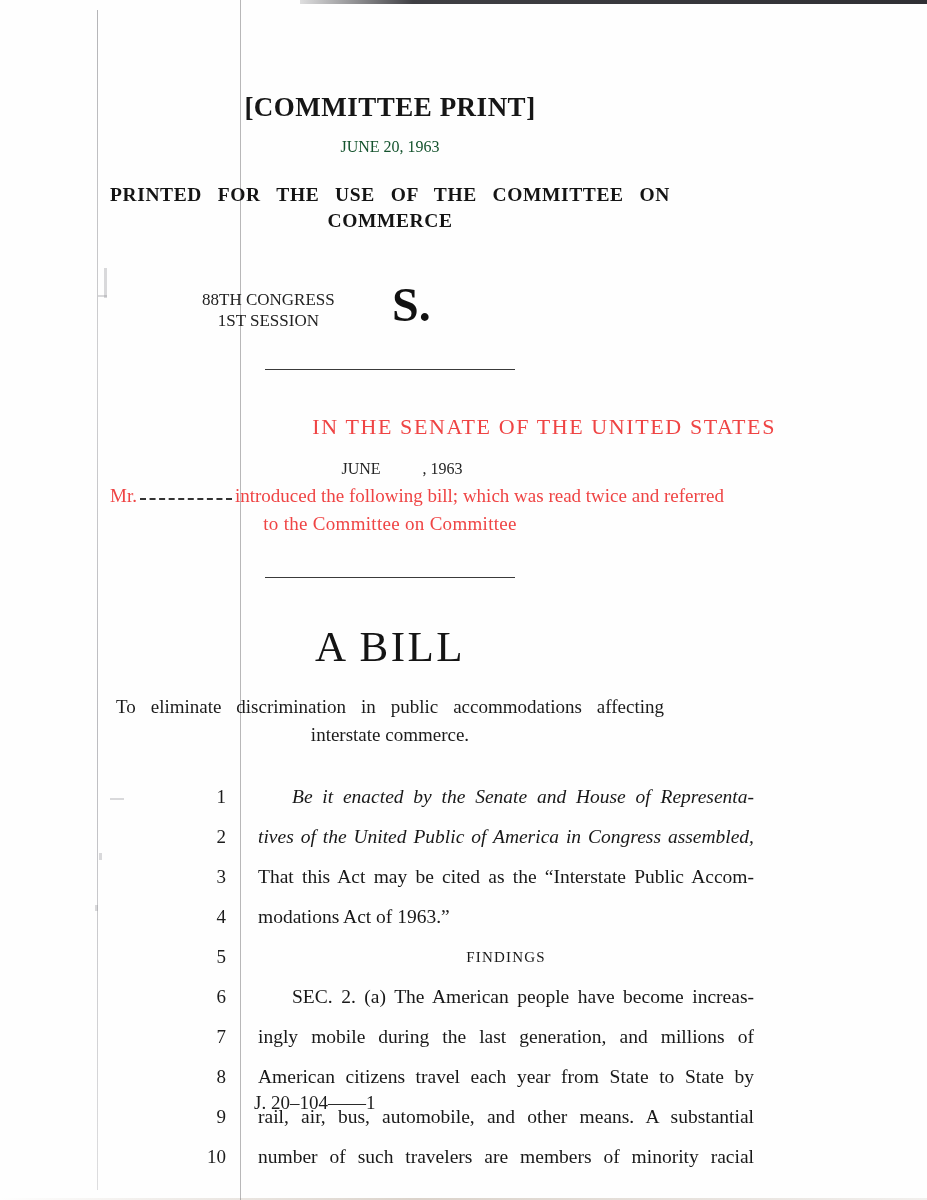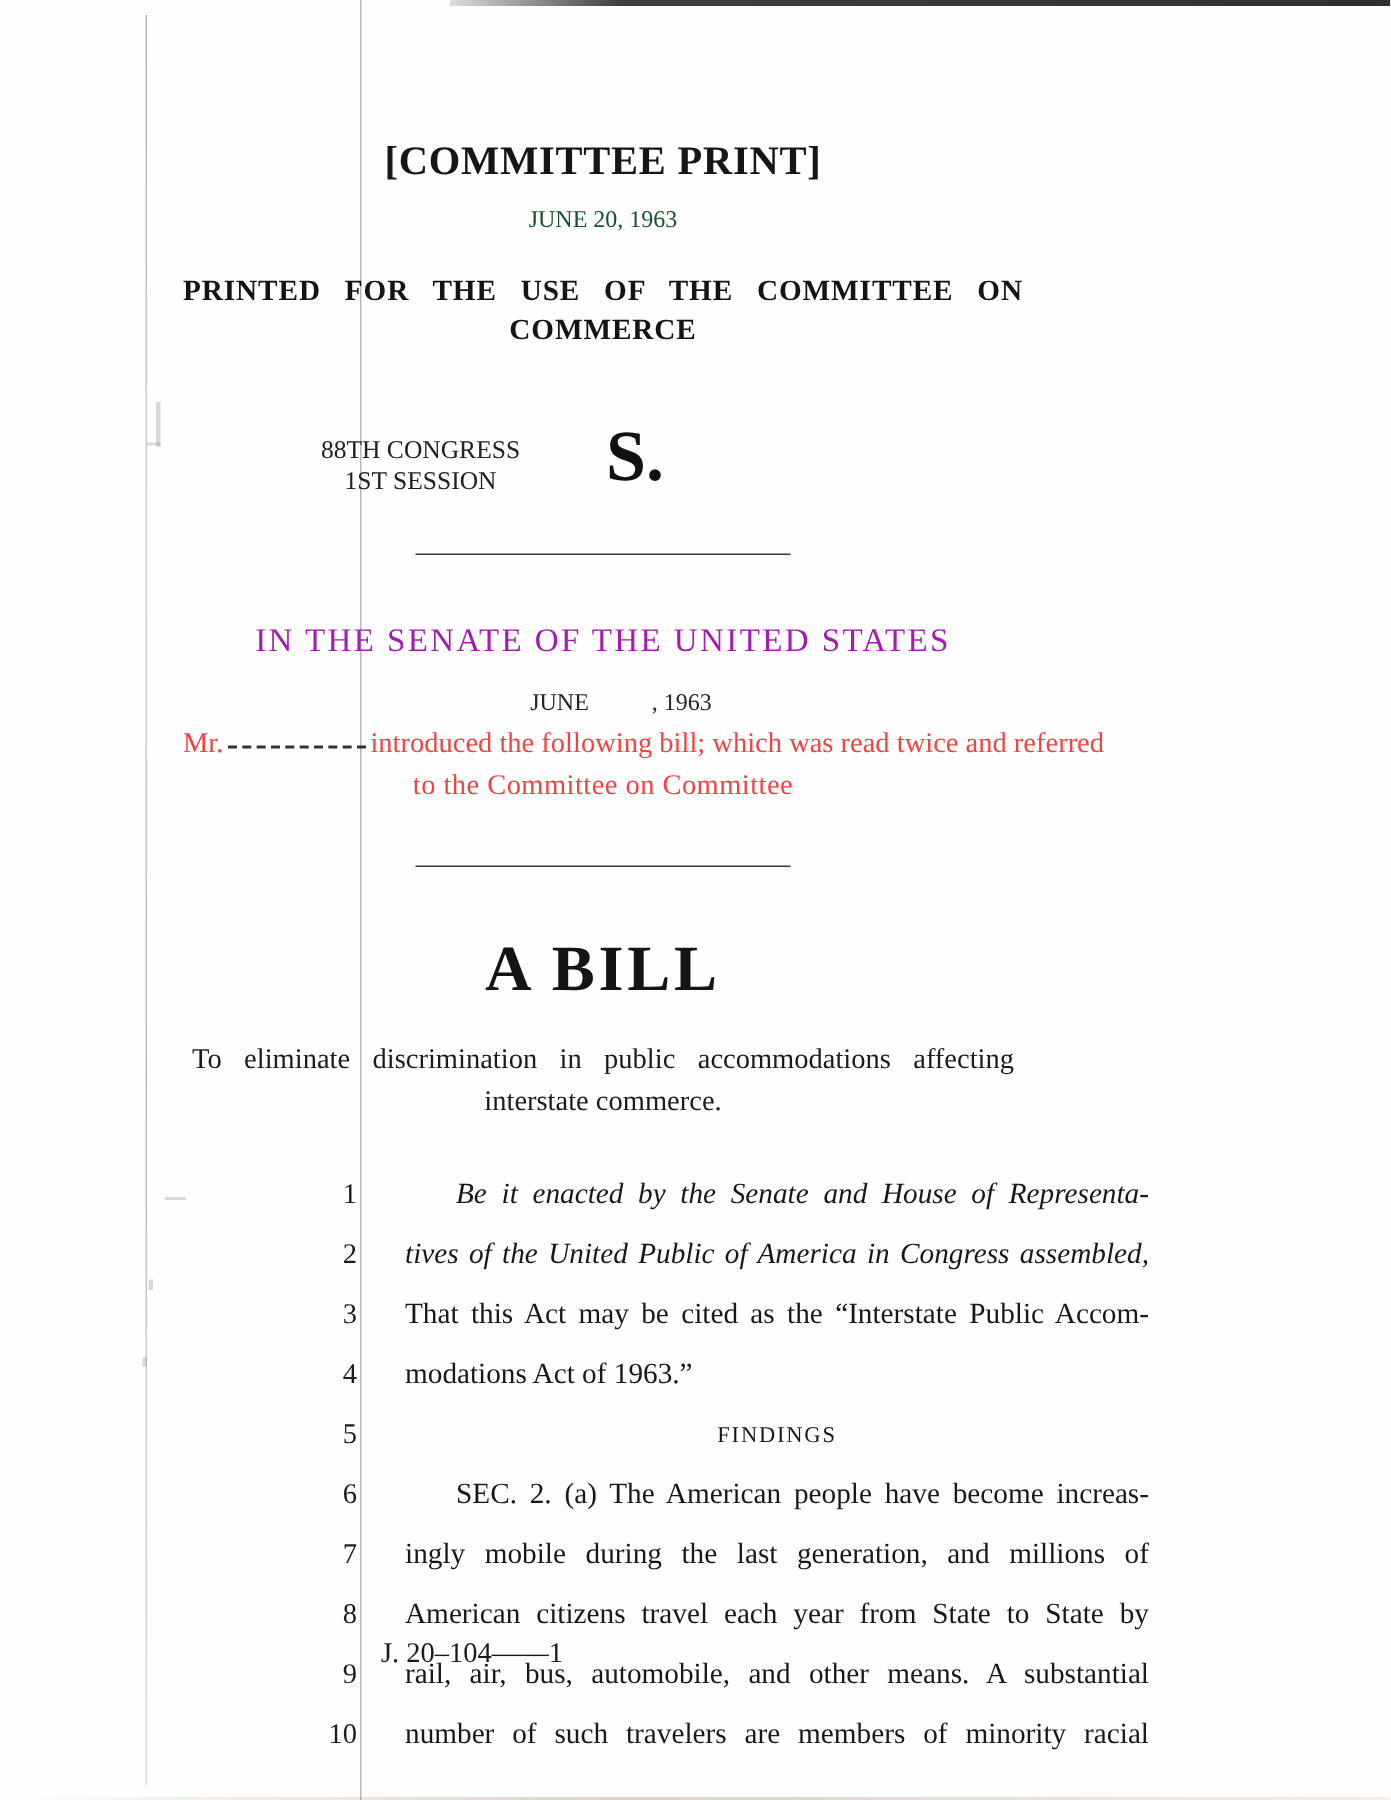--- a/index.html
+++ b/index.html
@@ -62,21 +62,21 @@
     top: 0;
     left: 240px;
     width: 1px;
     height: 1200px;
     background: rgba(140,138,140,0.62);
   }
 
   
   .content {
     position: absolute;
-    left: 16px;
+    left: 4px;
     top: 0;
     width: 772px;
   }
 
   .center { text-align: center; }
 
   .committee-print {
     margin-top: 92px;
     font-size: 27px;
     font-weight: bold;
@@ -139,21 +139,22 @@
     height: 1px;
     margin: 22px auto 0;
     background: #3a3a3a;
   }
   .rule-2 { margin-top: 0; }
 
   .senate-heading {
     margin-top: 44px;
     font-size: 22px;
     letter-spacing: 1.6px;
-    color: #a21caf;
+    color: #ef4444;
+    text-align: right;
   }
 
   .intro-date {
     margin-top: 20px;
     font-size: 16px;
     font-variant: small-caps;
     color: #252525;
     padding-left: 24px;
   }
   .intro-date .gap { display: inline-block; width: 34px; }
@@ -174,21 +175,21 @@
     border-bottom: 2px dashed #333;
     vertical-align: 2px;
     margin: 0 3px;
   }
 
   .divider-2-wrap { margin-top: 38px; }
 
   .bill-title {
     margin-top: 44px;
     font-size: 43px;
-    font-weight: bold;
+    font-weight: normal;
     letter-spacing: 2.5px;
     color: #141414;
   }
 
   .bill-subtitle {
     margin: 22px auto 0;
     width: 548px;
     font-size: 19px;
     line-height: 1.5;
     color: #1b1b1b;

